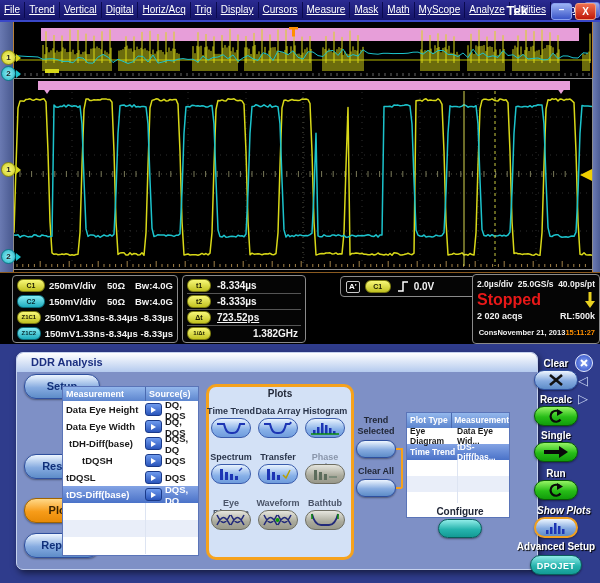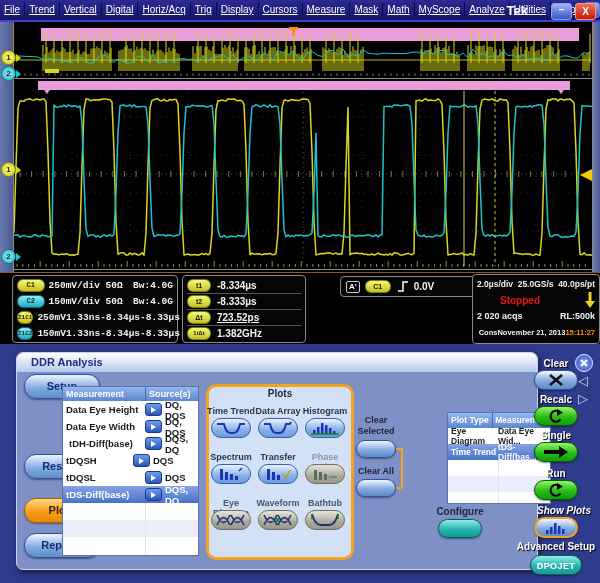--- a/index.html
+++ b/index.html
@@ -658,21 +658,21 @@
   <div class="chbadge chb-y">1</div>
     <div class="chtail" style="border-left:5px solid #d8d818"></div>
 </div>
 <div class="abs" style="left:1px;top:249px;display:flex;align-items:center;">
   <div class="chbadge chb-c">2</div>
     <div class="chtail" style="border-left:5px solid #1cc3cc"></div>
 </div>
 
 <div class="abs" style="left:0;top:272px;width:600px;height:72px;background:#000;border-top:1px solid #8a5a20;"></div>
 
-<div class="abs robox" style="left:12px;top:275px;width:164px;height:66px;font-family:Liberation Mono, monospace;">
+<div class="abs robox" style="left:12px;top:275px;width:164px;height:66px;">
   <div class="rorow" style="top:2px;">
     <span class="badge badge-y">C1</span>
     <span class="rotext" style="margin-left:4px;width:58px;">250mV/div</span>
     <span class="rotext" style="width:28px;">50Ω</span>
     <span class="rotext">Bw:4.0G</span>
   </div>
   <div class="rorow" style="top:18px;">
     <span class="badge badge-c">C2</span>
     <span class="rotext" style="margin-left:4px;width:58px;">150mV/div</span>
     <span class="rotext" style="width:28px;">50Ω</span>
@@ -700,21 +700,21 @@
     <span class="rotext" style="margin-left:6px;font-size:10px;">-8.334µs</span>
   </div>
   <div class="rorow" style="top:18px;border-bottom:1px solid #555;height:15px;">
     <span class="badge badge-y" style="width:22px;">t2</span>
     <span class="rotext" style="margin-left:6px;font-size:10px;">-8.333µs</span>
   </div>
   <div class="rorow" style="top:34px;border-bottom:1px solid #555;height:15px;">
     <span class="badge badge-y" style="width:22px;">Δt</span>
     <span class="rotext" style="margin-left:6px;font-size:10px;text-decoration:underline;">723.52ps</span>
   </div>
-  <div class="rorow" style="top:50px;height:15px;">
+  <div class="rorow" style="top:50px;height:15px;gap:36px;">
     <span class="badge badge-y" style="width:22px;font-size:6px;">1/Δt</span>
     <span class="rotext" style="margin-left:6px;font-size:10px;">1.382GHz</span>
   </div>
 </div>
 
 <div class="abs robox" style="left:340px;top:276px;width:128px;height:19px;display:flex;align-items:center;padding:0 5px;">
   <span style="border:1px solid #ccc;border-radius:2px;font-size:8px;font-weight:bold;color:#fff;padding:0 2px;line-height:10px;">A'</span>
   <span class="badge badge-y" style="margin-left:5px;width:24px;">C1</span>
   <svg width="14" height="13" style="margin-left:5px;">
     <polyline points="2,11 7,11 7,2 12,2" fill="none" stroke="#fff" stroke-width="1.5"></polyline>
@@ -722,21 +722,21 @@
   <span class="rotext" style="margin-left:4px;font-size:10px;">0.0V</span>
 </div>
 
 <div class="abs robox" style="left:472px;top:274px;width:126px;height:68px;">
   <div class="rorow" style="top:2px;justify-content:space-between;">
     <span class="rotext" style="font-size:8.5px;">2.0µs/div</span>
     <span class="rotext" style="font-size:8.5px;">25.0GS/s</span>
     <span class="rotext" style="font-size:8.5px;">40.0ps/pt</span>
   </div>
   <div class="rorow" style="top:18px;justify-content:space-between;">
-    <span class="rotext" style="color:#e81818;font-size:10px;margin-left:23px;">Stopped</span>
+    <span class="rotext" style="color:#e81818;font-size:16px;">Stopped</span>
     <svg width="10" height="16">
       <line x1="5" y1="0" x2="5" y2="10" stroke="#e8d020" stroke-width="3"></line>
       <polygon points="0,9 10,9 5,16" fill="#e8d020"></polygon>
     </svg>
   </div>
   <div class="rorow" style="top:34px;justify-content:space-between;">
     <span class="rotext" style="font-size:9px;">2 020 acqs</span>
     <span class="rotext" style="font-size:9px;">RL:500k</span>
   </div>
   <div class="rorow" style="top:50px;justify-content:flex-end;">
@@ -781,21 +781,21 @@
   <div class="trow" style="height:17px;">
     <div style="width:82px;padding-left:6px;box-sizing:border-box;">tDH-Diff(base)</div>
     <div style="flex:1;display:flex;align-items:center;">
         <span class="srcchip">
           <b></b>
         </span>
         <span>DQS, DQ</span>
       </div>
   </div>
   <div class="trow" style="height:17px;">
-    <div style="width:70px;padding-left:3px;box-sizing:border-box;">tDQSH</div>
+    <div style="width:82px;padding-left:19px;box-sizing:border-box;">tDQSH</div>
     <div style="flex:1;display:flex;align-items:center;">
         <span class="srcchip">
           <b></b>
         </span>
         <span>DQS</span>
       </div>
   </div>
   <div class="trow" style="height:17px;">
     <div style="width:82px;padding-left:3px;box-sizing:border-box;">tDQSL</div>
     <div style="flex:1;display:flex;align-items:center;">
@@ -900,29 +900,29 @@
   </svg>
 </div>
 <div class="abs plotbtn pb-gray" style="left:305px;top:510px;">
   <svg width="32" height="14">
     <path d="M3,1 C5,9 8,12 12,12 H20 C24,12 27,9 29,1" fill="none" stroke="#222a7a" stroke-width="1.8"></path>
     <line x1="3" y1="1" x2="3" y2="6" stroke="#0a8a0a" stroke-width="1.5"></line>
       <line x1="29" y1="1" x2="29" y2="6" stroke="#0a8a0a" stroke-width="1.5"></line>
   </svg>
 </div>
 
-<div class="abs sm-label" style="left:352px;top:415px;width:48px;line-height:11px;">Clear Selected</div>
+<div class="abs sm-label" style="left:352px;top:415px;width:48px;line-height:11px;">Trend Selected</div>
 <div class="abs pill pill-blue" style="left:356px;top:440px;width:40px;height:18px;"></div>
 <div class="abs sm-label" style="left:352px;top:466px;width:48px;white-space:nowrap;">Clear All</div>
 <div class="abs pill pill-blue" style="left:356px;top:479px;width:40px;height:18px;"></div>
 <div class="abs connector" style="left:401px;top:448px;height:40px;"></div>
 <div class="abs" style="left:396px;top:448px;width:6px;height:2px;background:#f6a21c;"></div>
 <div class="abs" style="left:396px;top:487px;width:6px;height:2px;background:#f6a21c;"></div>
 
-<div class="abs tbl" style="left:406px;top:412px;width:104px;height:92px;font-size:8.5px;margin-left:41px;">
+<div class="abs tbl" style="left:406px;top:412px;width:104px;height:106px;font-size:8.5px;">
   <div class="thead" style="height:15px;line-height:15px;">
     <div style="width:50px;padding-left:3px;box-sizing:border-box;">Plot Type</div>
     <div style="flex:1;border-left:1px solid #4a6ab0;padding-left:2px;">Measurement</div>
   </div>
   <div class="trow" style="height:16px;">
     <div style="width:50px;padding-left:3px;box-sizing:border-box;">Eye Diagram</div>
     <div style="flex:1;">Data Eye Wid...</div>
   </div>
   <div class="trow sel" style="height:16px;">
     <div style="width:50px;padding-left:3px;box-sizing:border-box;">Time Trend</div>

